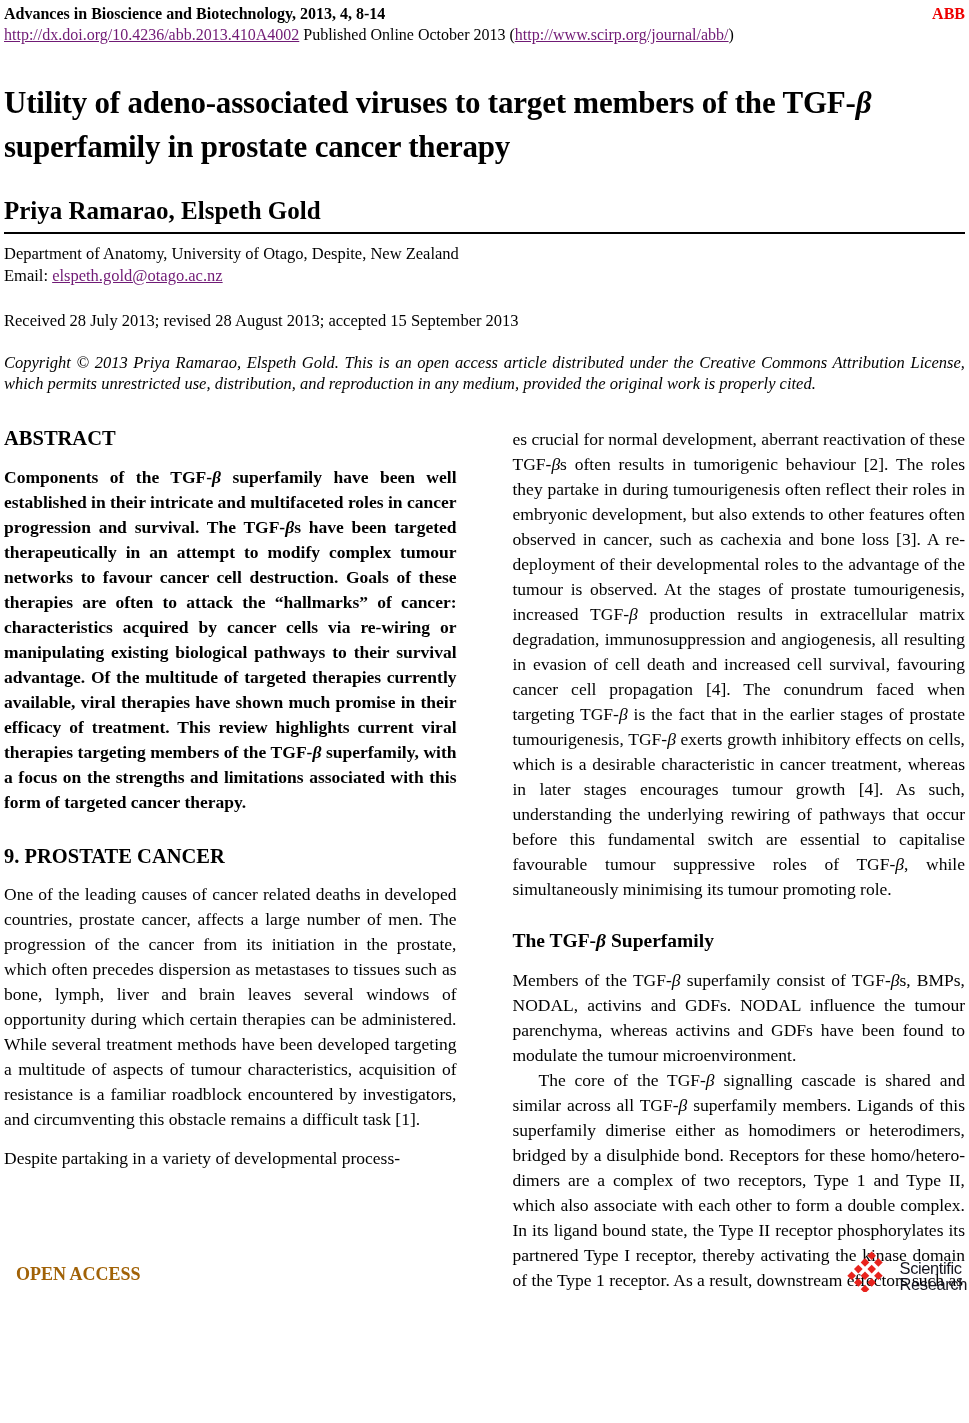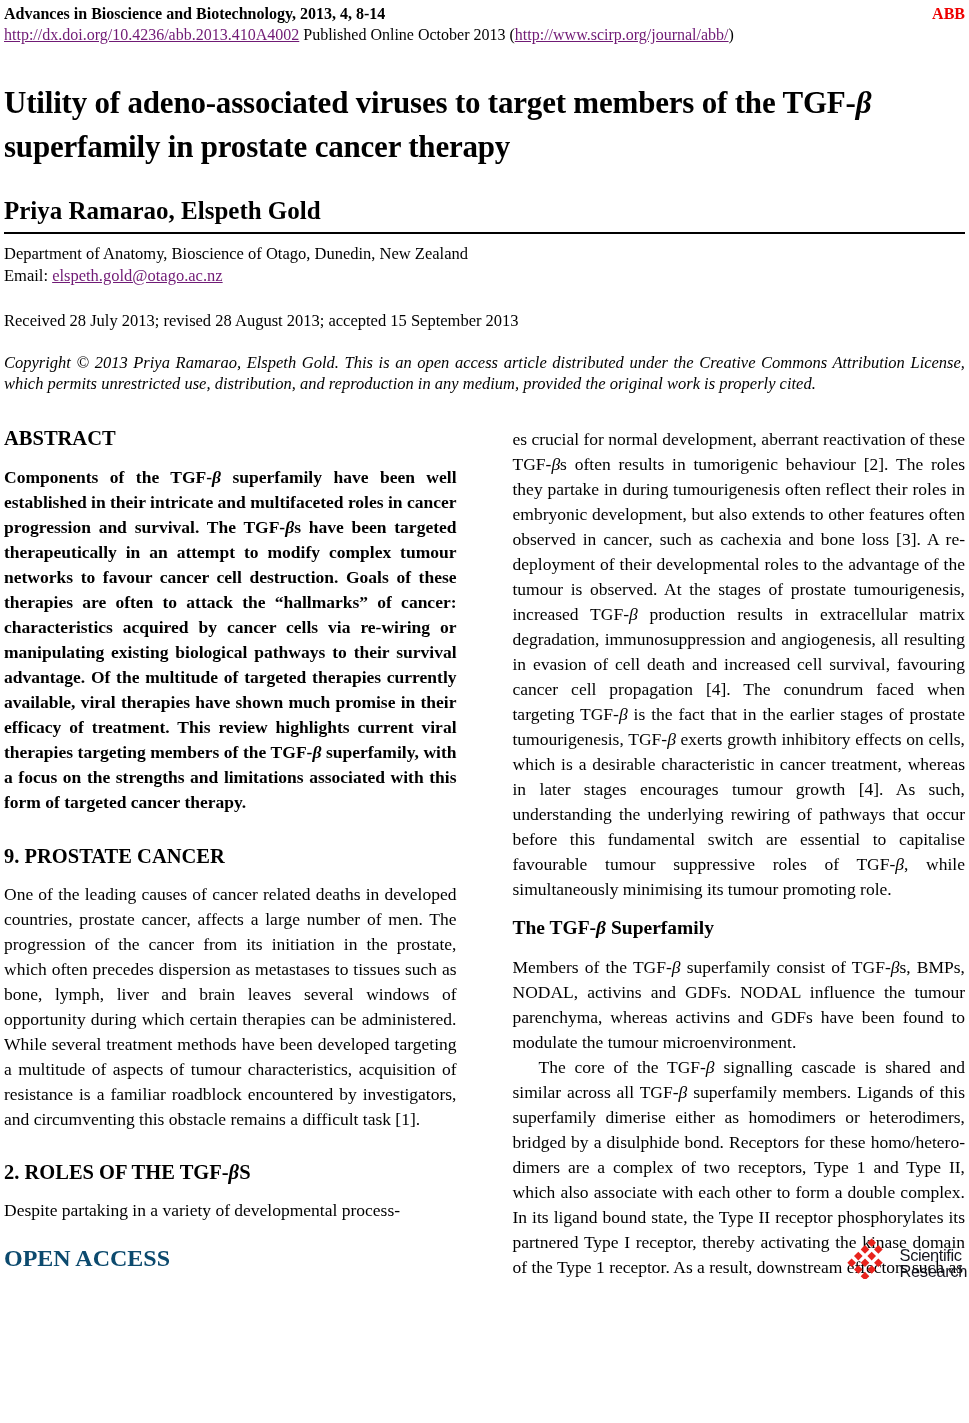--- a/index.html
+++ b/index.html
@@ -31,23 +31,23 @@
 
   h2.sec { font-size:20.5px; margin:0; font-weight:bold; }
   .sec-mt1 { margin-top:30px !important; }
   .sec-mt2 { margin-top:29px !important; }
   .abstract-body { font-weight:bold; text-align:justify; font-size:17.5px; line-height:25px; margin:15px 0 0 0; }
   .kw { margin-top:27px; font-size:17.5px; line-height:25px; }
   .kw-label { font-weight:bold; }
   p.body { font-size:17.5px; line-height:25px; text-align:justify; margin:14px 0 0 0; }
   p.nogap { margin-top:0; }
   p.indent { text-indent:26px; }
-  .subhead { font-size:19.5px; font-weight:bold; margin-top:13px; line-height:26px; }
+  .subhead { font-size:19.5px; font-weight:bold; margin-top:26px; line-height:26px; }
 
-  .open-access { position:absolute; left:4px; bottom:8px; color:#0c4a6e; font-weight:bold; font-size:24px; }
+  .open-access { position:absolute; left:16px; bottom:8px; color:#a16207; font-weight:bold; font-size:18px; }
   .sr-logo { position:absolute; right:2px; bottom:1px; display:flex; align-items:flex-end; gap:14px; }
   .sr-text { font-family:"Liberation Sans", sans-serif; font-size:16.5px; line-height:15.5px; color:#14141e; letter-spacing:-0.4px; }
 </style>
 </head>
 <body>
 
 <div class="page">
 
   <div class="hdr-line1">
     <span>Advances in Bioscience and Biotechnology, 2013, 4, 8-14</span>
@@ -55,40 +55,39 @@
   </div>
   <div class="hdr-line2">
     <a>http://dx.doi.org/10.4236/abb.2013.410A4002</a><span> Published Online October 2013 (</span><a>http://www.scirp.org/journal/abb/</a><span>)</span>
   </div>
 
   <h1 class="title">Utility of adeno-associated viruses to target members of the TGF-<em>β</em> superfamily in prostate cancer therapy</h1>
 
   <div class="authors">Priya Ramarao, Elspeth Gold</div>
   <hr class="rule">
 
-  <div class="affil">Department of Anatomy, Bioscience of Otago, Dunedin, New Zealand</div>
+  <div class="affil">Department of Anatomy, University of Otago, Despite, New Zealand</div>
   <div class="email-line">
     <span>Email: </span><a>elspeth.gold@otago.ac.nz</a>
   </div>
 
   <div class="dates">Received 28 July 2013; revised 28 August 2013; accepted 15 September 2013</div>
 
   <div class="copyright">Copyright © 2013 Priya Ramarao, Elspeth Gold. This is an open access article distributed under the Creative Commons Attribution License, which permits unrestricted use, distribution, and reproduction in any medium, provided the original work is properly cited.</div>
 
   <div class="cols">
 
     <div class="col">
       <h2 class="sec">ABSTRACT</h2>
       <p class="abstract-body">Components of the TGF-<em>β</em> superfamily have been well established in their intricate and multifaceted roles in cancer progression and survival. The TGF-<em>β</em>s have been targeted therapeutically in an attempt to modify complex tumour networks to favour cancer cell destruction. Goals of these therapies are often to attack the “hallmarks” of cancer: characteristics acquired by cancer cells via re-wiring or manipulating existing biological pathways to their survival advantage. Of the multitude of targeted therapies currently available, viral therapies have shown much promise in their efficacy of treatment. This review highlights current viral therapies targeting members of the TGF-<em>β</em> superfamily, with a focus on the strengths and limitations associated with this form of targeted cancer therapy.</p>
 
 
       <h2 class="sec sec-mt1">9. PROSTATE CANCER</h2>
       <p class="body">One of the leading causes of cancer related deaths in developed countries, prostate cancer, affects a large number of men. The progression of the cancer from its initiation in the prostate, which often precedes dispersion as metastases to tissues such as bone, lymph, liver and brain leaves several windows of opportunity during which certain therapies can be administered. While several treatment methods have been developed targeting a multitude of aspects of tumour characteristics, acquisition of resistance is a familiar roadblock encountered by investigators, and circumventing this obstacle remains a difficult task [1].</p>
 
-      <h2 class="sec sec-mt2">2. ROLES OF THE TGF-<em>β</em>S</h2>
       <p class="body">Despite partaking in a variety of developmental process-</p>
     </div>
 
     <div class="col">
       <p class="body nogap">es crucial for normal development, aberrant reactivation of these TGF-<em>β</em>s often results in tumorigenic behaviour [2]. The roles they partake in during tumourigenesis often reflect their roles in embryonic development, but also extends to other features often observed in cancer, such as cachexia and bone loss [3]. A re-deployment of their developmental roles to the advantage of the tumour is observed. At the stages of prostate tumourigenesis, increased TGF-<em>β</em> production results in extracellular matrix degradation, immunosuppression and angiogenesis, all resulting in evasion of cell death and increased cell survival, favouring cancer cell propagation [4]. The conundrum faced when targeting TGF-<em>β</em> is the fact that in the earlier stages of prostate tumourigenesis, TGF-<em>β</em> exerts growth inhibitory effects on cells, which is a desirable characteristic in cancer treatment, whereas in later stages encourages tumour growth [4]. As such, understanding the underlying rewiring of pathways that occur before this fundamental switch are essential to capitalise favourable tumour suppressive roles of TGF-<em>β</em>, while simultaneously minimising its tumour promoting role.</p>
 
       <div class="subhead">The TGF-<em>β</em> Superfamily</div>
 
       <p class="body">Members of the TGF-<em>β</em> superfamily consist of TGF-<em>β</em>s, BMPs, NODAL, activins and GDFs. NODAL influence the tumour parenchyma, whereas activins and GDFs have been found to modulate the tumour microenvironment.</p>
       <p class="body nogap indent">The core of the TGF-<em>β</em> signalling cascade is shared and similar across all TGF-<em>β</em> superfamily members. Ligands of this superfamily dimerise either as homodimers or heterodimers, bridged by a disulphide bond. Receptors for these homo/hetero-dimers are a complex of two receptors, Type 1 and Type II, which also associate with each other to form a double complex. In its ligand bound state, the Type II receptor phosphorylates its partnered Type I receptor, thereby activating the kinase domain of the Type 1 receptor. As a result, downstream effectors such as</p>

